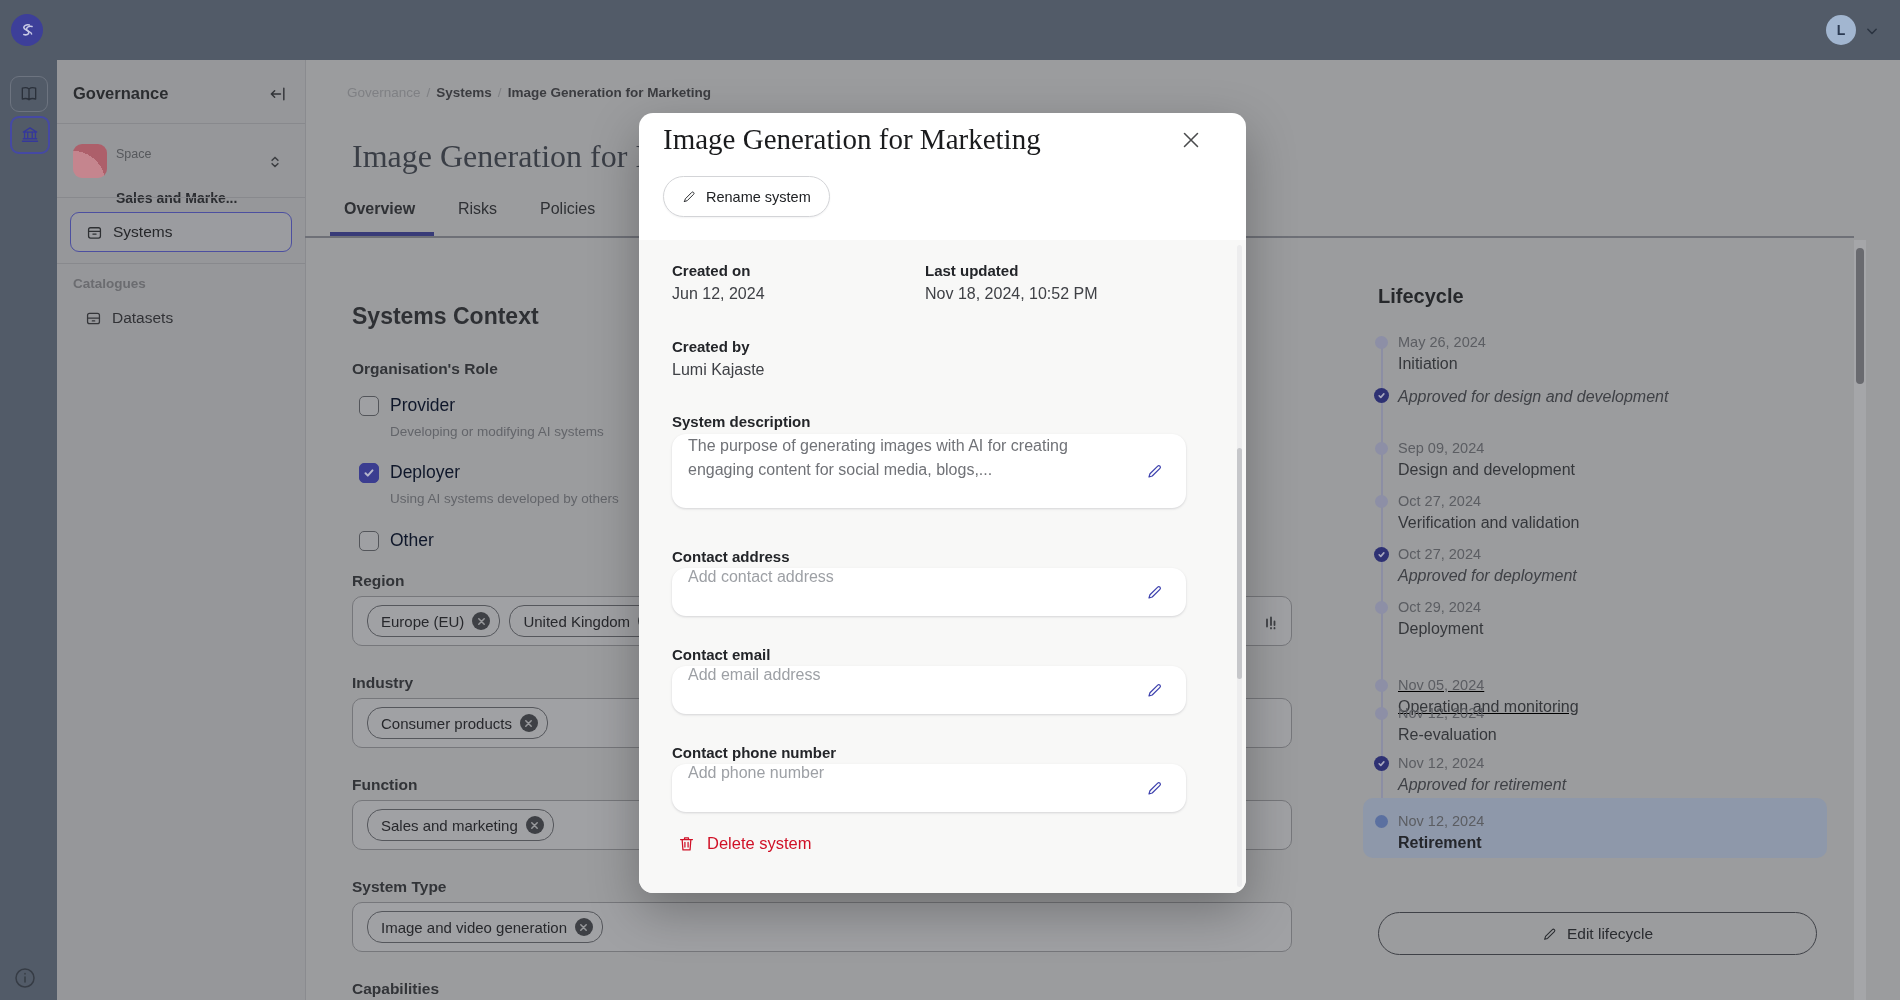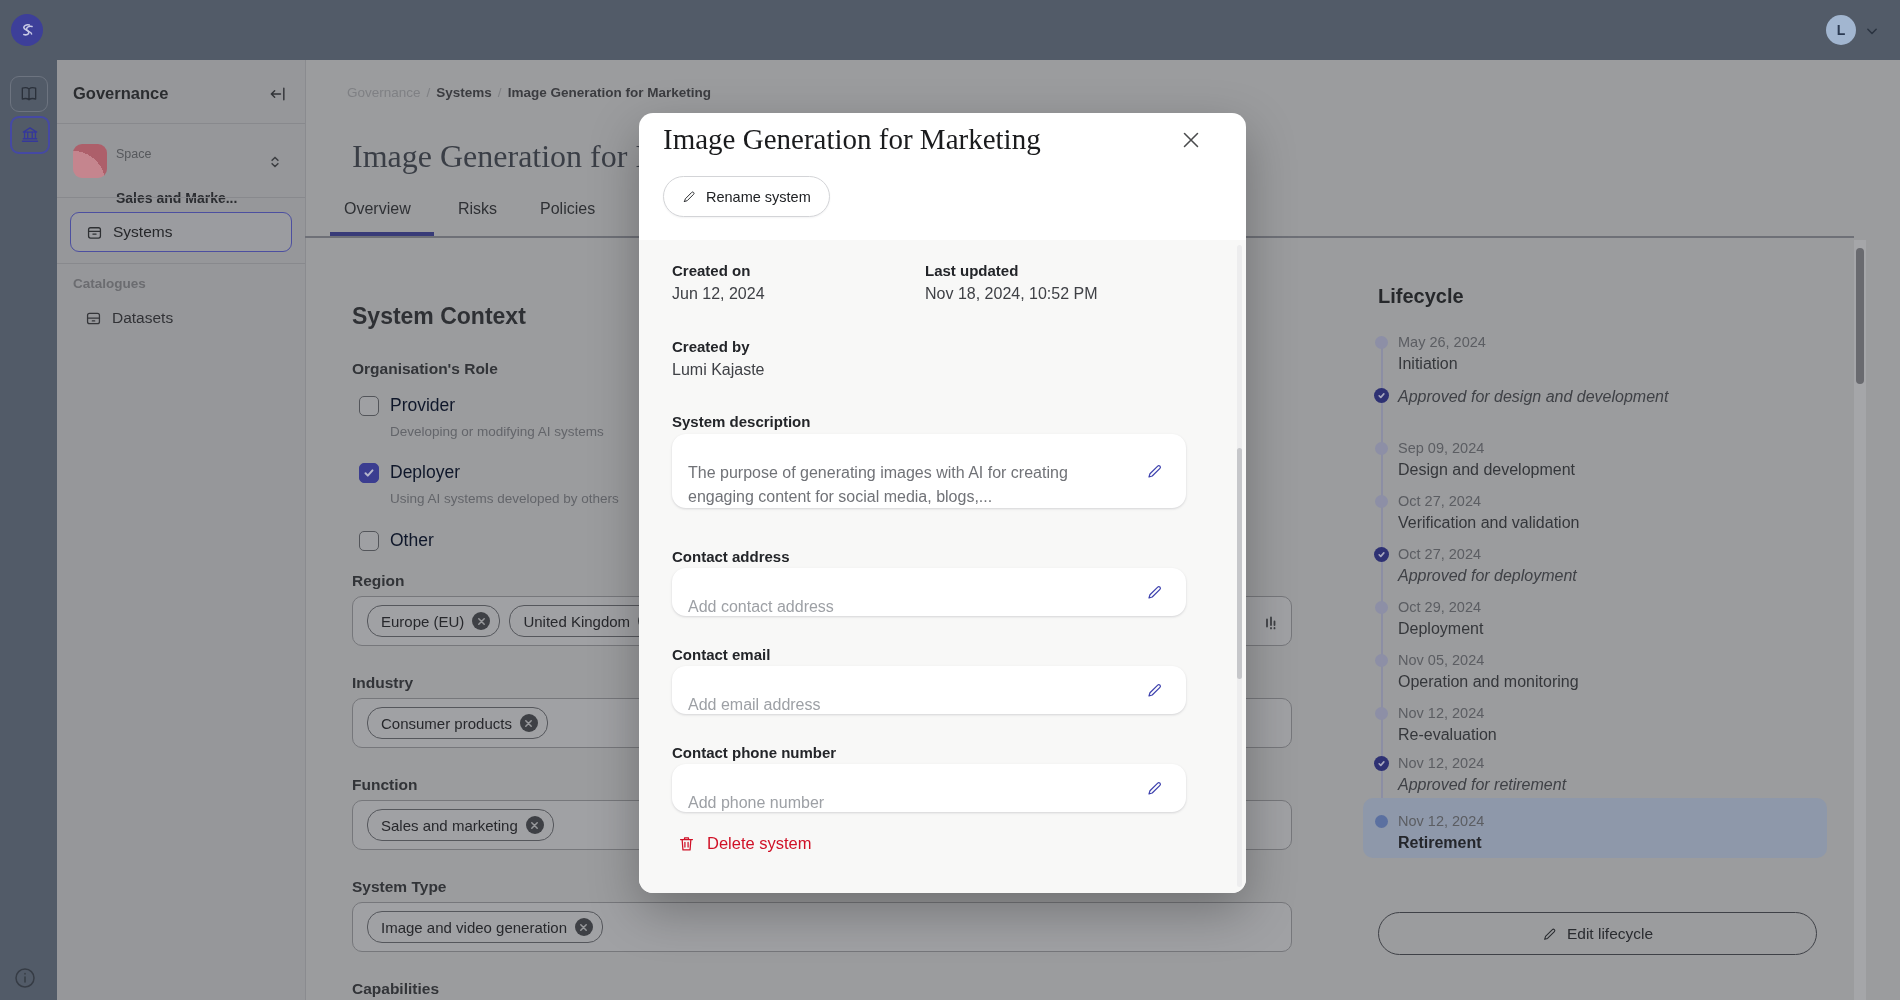--- a/index.html
+++ b/index.html
@@ -96,21 +96,21 @@
             color:#1a1b1d;white-space:nowrap;}
   .md-close{position:absolute;top:14px;left:539px;width:26px;height:26px;color:#4a4b4d;cursor:pointer;}
   .md-rename{position:absolute;top:63px;left:24px;height:41px;border-radius:21px;border:1px solid #d3d4d7;
              background:#fff;display:flex;align-items:center;gap:9px;padding:0 18px;
              font-size:14.5px;color:#202225;box-shadow:0 1px 2px rgba(16,24,40,.05);}
   .md-body{position:absolute;top:127px;left:0;width:607px;height:653px;background:#f8f8f7;}
   .md-lab{position:absolute;font-size:15px;font-weight:700;color:#232529;white-space:nowrap;}
   .md-val{position:absolute;font-size:16px;color:#3f4146;white-space:nowrap;}
   .md-card{position:absolute;left:33px;width:514px;background:#fff;border-radius:14px;box-sizing:border-box;
            box-shadow:0 1px 3px rgba(16,24,40,.10),0 1px 2px rgba(16,24,40,.06);
-           display:flex;align-items:flex-end;padding:0 52px 0 16px;}
+           display:flex;align-items:flex-start;padding:0 52px 0 16px;}
   .md-card .pencil{position:absolute;right:22px;top:50%;margin-top:-9px;color:#3c40ad;}
   .md-desc-txt{font-size:16px;line-height:23.5px;color:#707277;width:392px;}
   .md-ph{font-size:16px;color:#9da0a5;}
   .md-delete{position:absolute;top:594px;left:38px;display:flex;align-items:center;gap:11px;
              color:#d01127;font-size:16.5px;}
   .md-sb-track{position:absolute;top:132px;right:4px;width:5px;height:642px;border-radius:3px;background:#ededee;}
   .md-sb-thumb{position:absolute;top:335px;right:4px;width:5px;height:231px;border-radius:3px;background:#c6c7ca;}
 </style>
 </head>
 <body>
@@ -195,27 +195,27 @@
 
   <div class="crumbs">
     <span>Governance</span>
     <span>/</span>
     <span class="dark">Systems</span>
     <span>/</span>
     <span class="dark">Image Generation for Marketing</span>
   </div>
   <div class="page-title">Image Generation for Marketing</div>
 
-  <div class="tab" style="left:344px;">Overview</div>
+  <div class="tab" style="left:344px;font-weight:bold;">Overview</div>
   <div class="tab" style="left:458px;">Risks</div>
   <div class="tab" style="left:540px;">Policies</div>
   <div class="tab-underline"></div>
   <div class="header-rule"></div>
 
-  <div class="h-context">System Context</div>
+  <div class="h-context">Systems Context</div>
   <div class="f-label" style="top:360px;">Organisation's Role</div>
 
   <div class="cb" style="top:396px;"></div>
   <div class="cb-lbl" style="top:395px;">Provider</div>
   <div class="cb-desc" style="top:424px;">Developing or modifying AI systems</div>
 
   <div class="cb checked" style="top:463px;">
     <svg width="12" height="12" viewBox="0 0 12 12" fill="none" stroke="currentColor" stroke-width="2" stroke-linecap="round" stroke-linejoin="round">
         <path d="M2.5 6.3l2.3 2.3 4.7-5.2"></path>
       </svg>
@@ -323,21 +323,21 @@
         </svg>
     </span>
     <div class="lc-date">Oct 27, 2024</div>
     <div class="lc-name appr">Approved for deployment</div>
   </div>
   <div class="lc-entry" style="top:597px;">
     <span class="lc-dot"></span>
     <div class="lc-date">Oct 29, 2024</div>
     <div class="lc-name">Deployment</div>
   </div>
-  <div class="lc-entry" style="top:650px;">
+  <div class="lc-entry" style="top:675px;text-decoration:underline;">
     <span class="lc-dot"></span>
     <div class="lc-date">Nov 05, 2024</div>
     <div class="lc-name">Operation and monitoring</div>
   </div>
   <div class="lc-entry" style="top:703px;">
     <span class="lc-dot"></span>
     <div class="lc-date">Nov 12, 2024</div>
     <div class="lc-name">Re-evaluation</div>
   </div>
   <div class="lc-entry" style="top:753px;">

